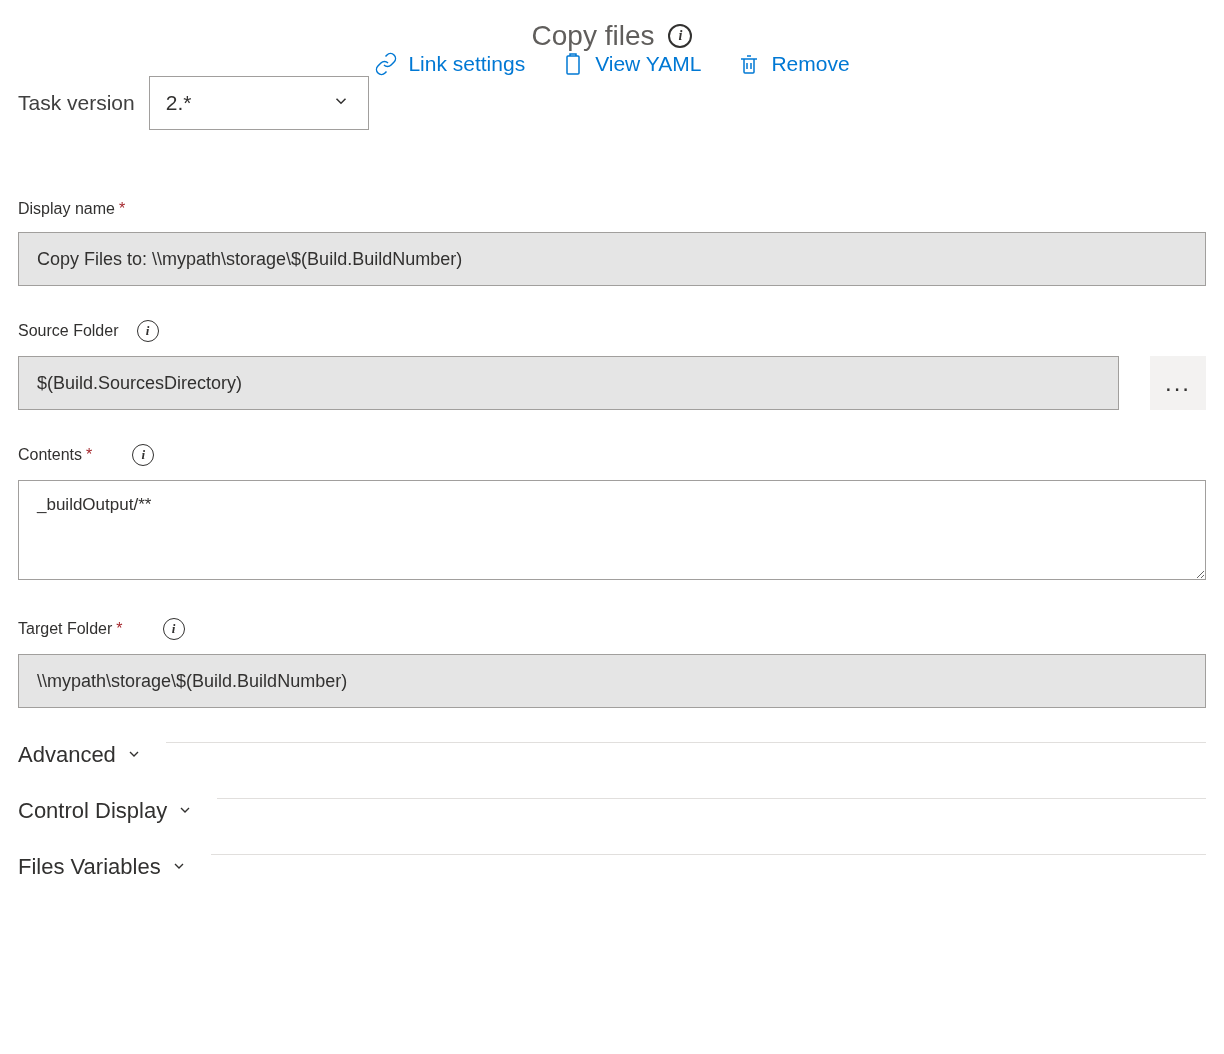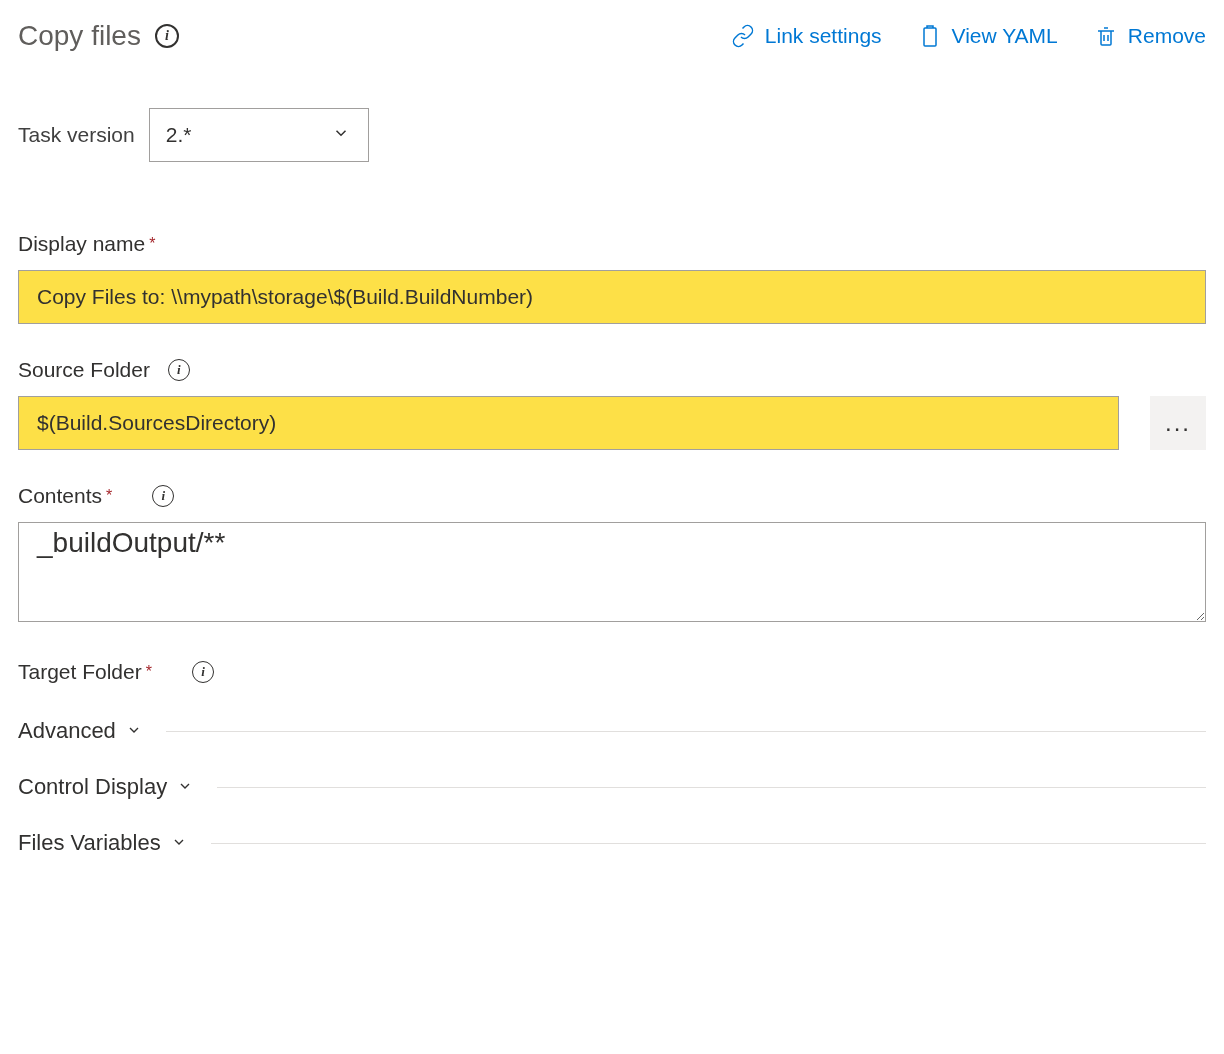--- a/index.html
+++ b/index.html
@@ -7,21 +7,21 @@
       font-family: "Segoe UI", -apple-system, BlinkMacSystemFont, sans-serif;
       background: #fff;
       color: #323130;
       padding: 20px 18px;
       width: 1224px;
     }
     .header-row {
       display: flex;
       align-items: center;
       justify-content: space-between;
-      margin-bottom: 56px;
+      flex-direction: column;
     }
     .title-group {
       display: flex;
       align-items: center;
       gap: 14px;
     }
     .title {
       font-size: 28px;
       font-weight: 400;
       color: #605e5c;
@@ -121,36 +121,36 @@
     }
     .form-group {
       margin-bottom: 34px;
     }
     .form-label-row {
       display: flex;
       align-items: center;
       margin-bottom: 14px;
     }
     .form-label {
-      font-size: 21px;
+      font-size: 16px;
       color: #323130;
     }
     .required {
       color: #a4262c;
       margin-left: 4px;
     }
     .text-input {
       width: 100%;
       height: 54px;
       border: 1px solid #a19f9d;
       padding: 0 18px;
-      font-size: 21px;
+      font-size: 18px;
       font-family: inherit;
       color: #323130;
-      background: #fde047;
+      background: #e5e5e5;
     }
     .input-with-browse {
       display: flex;
       gap: 31px;
       align-items: flex-end;
     }
     .input-with-browse .text-input { flex: 1; }
     .browse-btn {
       width: 56px;
       height: 54px;
@@ -161,30 +161,29 @@
       justify-content: center;
       cursor: pointer;
       font-size: 24px;
       color: #323130;
       letter-spacing: 2px;
     }
     .textarea-input {
       width: 100%;
       height: 100px;
       border: 1px solid #a19f9d;
-      padding: 4px 18px;
-      font-size: 28px;
+      padding: 14px 18px;
+      font-size: 17px;
       font-family: inherit;
       color: #323130;
       resize: vertical;
       background: #fff;
     }
     .collapsible-section {
       display: flex;
-      align-items: center;
       gap: 10px;
       font-size: 22px;
       color: #323130;
       margin-bottom: 30px;
       cursor: pointer;
       position: relative;
     }
     .collapsible-section .section-line {
       flex: 1;
       height: 1px;
@@ -273,20 +272,21 @@
   </div>
   <textarea class="textarea-input" style="">_buildOutput/**</textarea>
 </div>
 
 <div class="form-group">
   <div class="form-label-row">
     <span class="form-label">Target Folder</span>
     <span class="required">*</span>
     <span class="info-icon-sm" style="margin-left:40px;"></span>
   </div>
+  <input type="text" class="text-input" value="\\mypath\storage\$(Build.BuildNumber)" style="">
 </div>
 
 <div class="collapsible-section">
   <span>Advanced</span>
   <span class="chevron-sm">
     <svg viewBox="0 0 24 24">
         <polyline points="6 9 12 15 18 9"></polyline>
       </svg>
   </span>
   <span class="section-line"></span>

